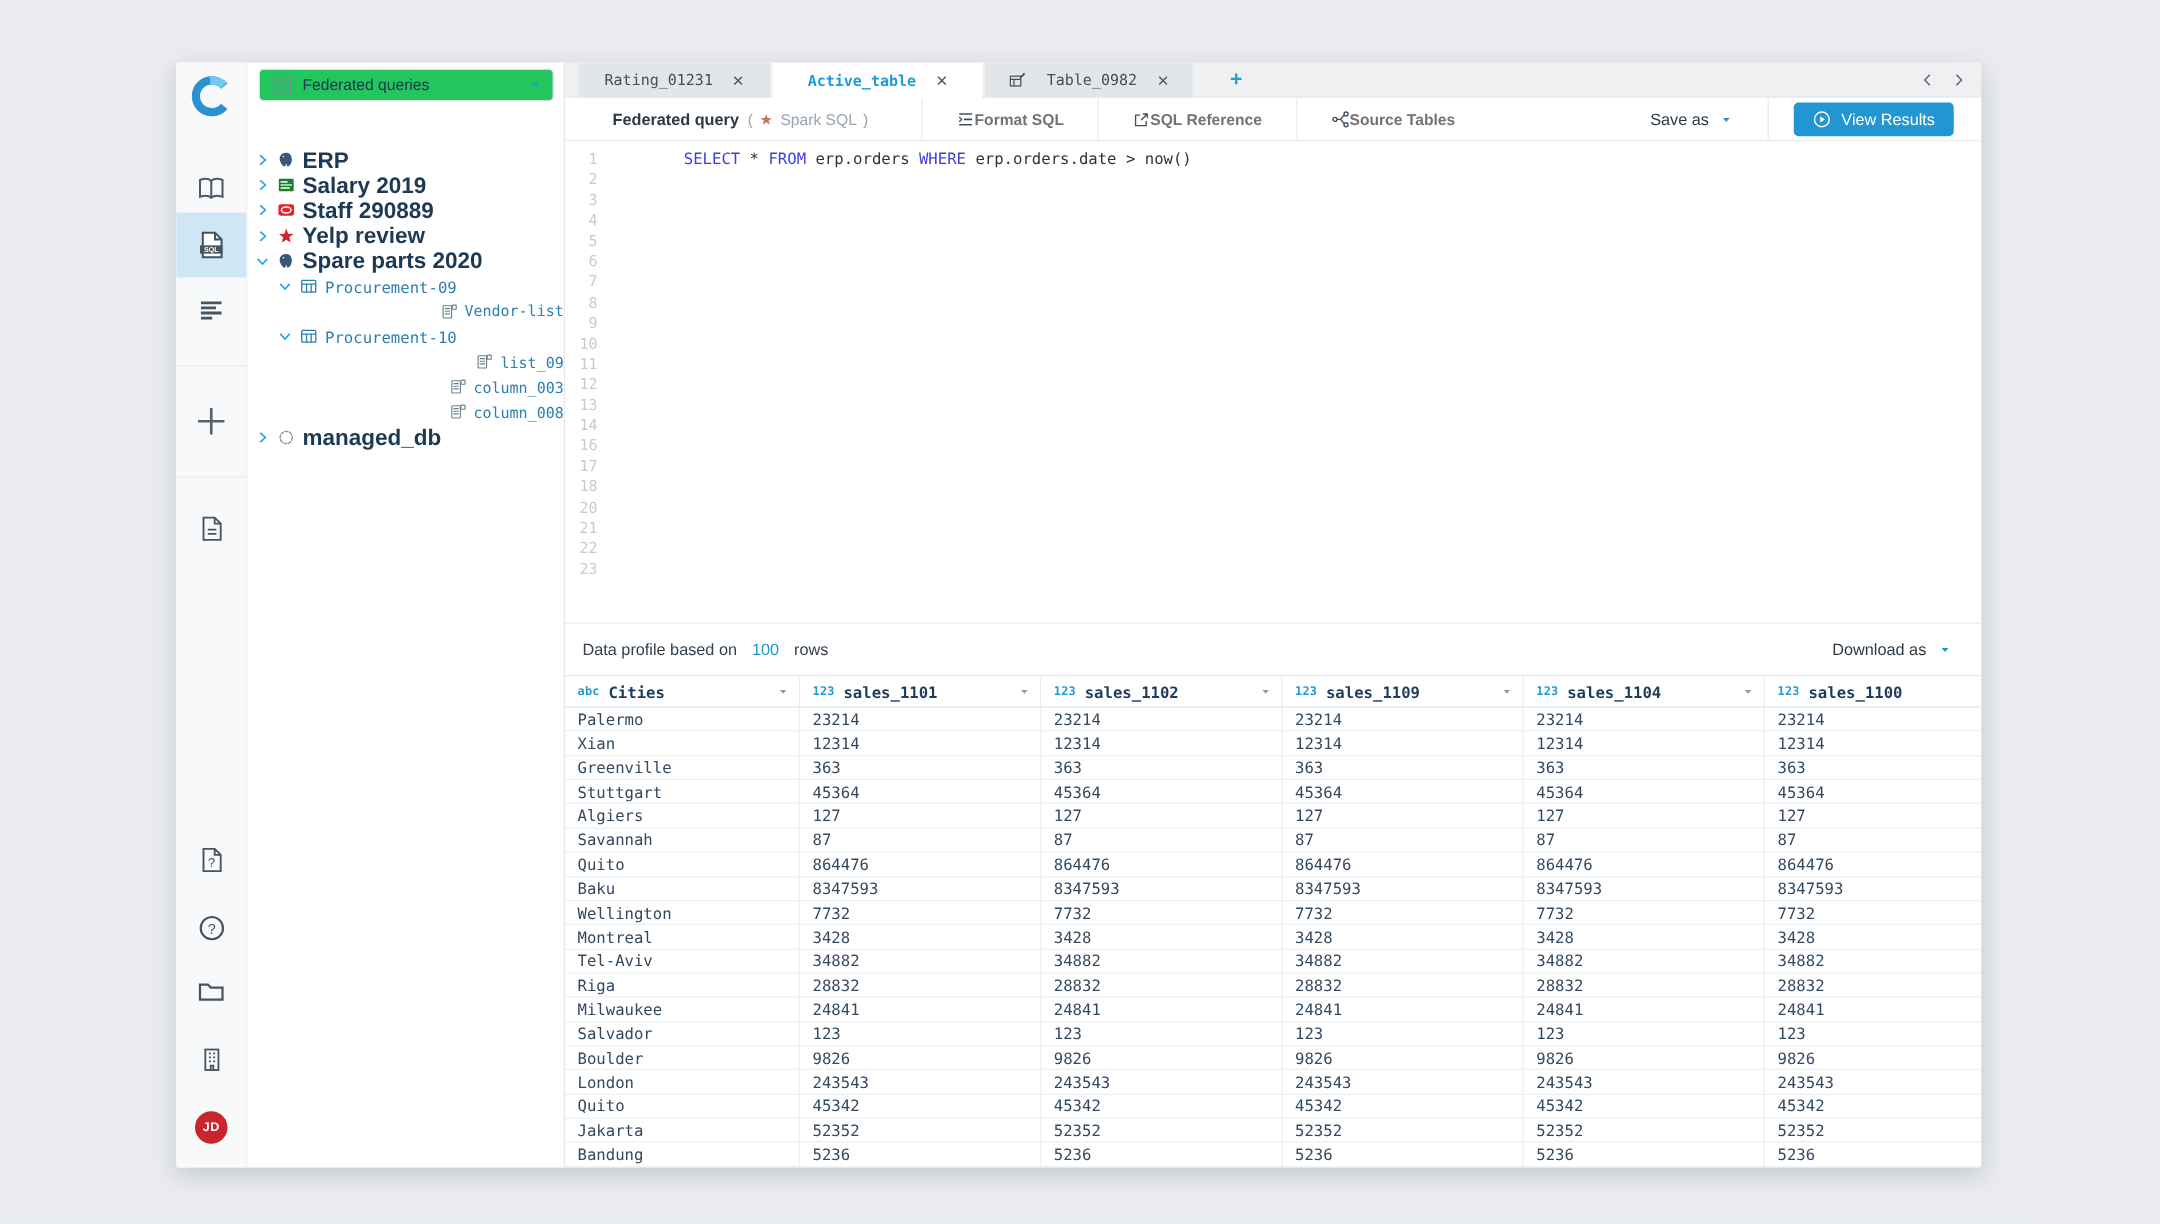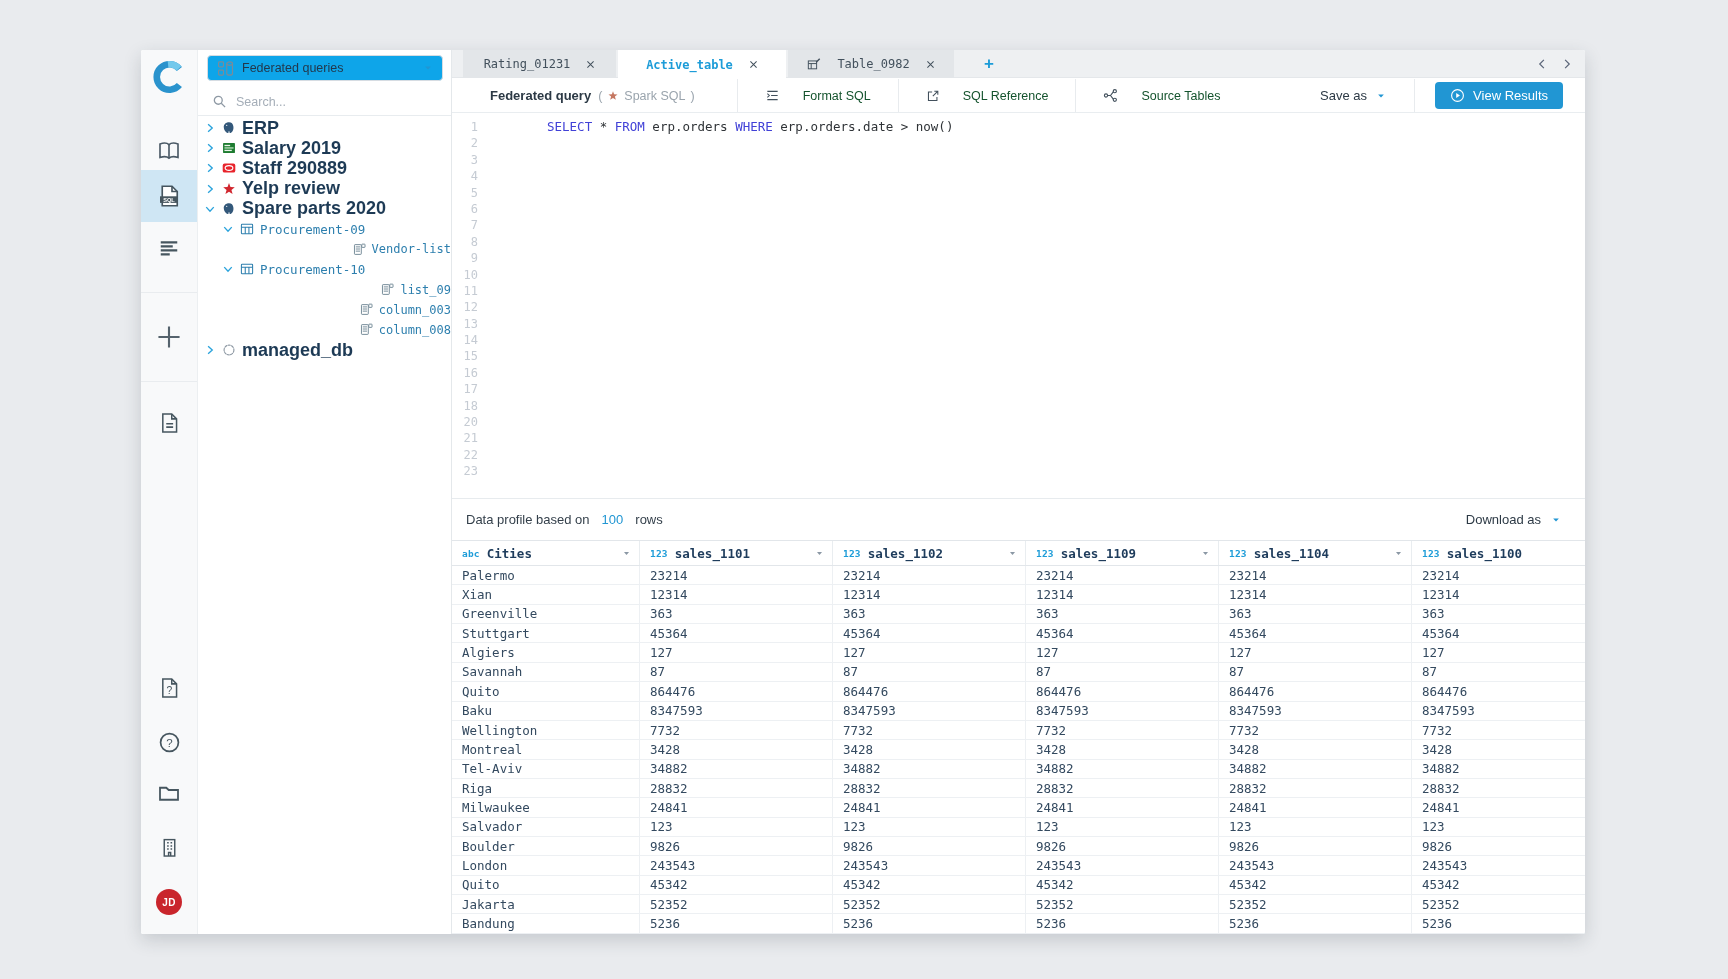--- a/index.html
+++ b/index.html
@@ -15,21 +15,21 @@
   .rail-ic { position:absolute; left:0; width:56px; height:30px; display:flex; align-items:center; justify-content:center; cursor:pointer; }
   .rail-active { position:absolute; left:0; top:120px; width:56px; height:52px; background:#cfe6f4; display:flex; align-items:center; justify-content:center; cursor:pointer; }
   .rail-plus { position:absolute; left:0; top:242px; width:56px; height:90px; border-top:1px solid #e9ecef; border-bottom:1px solid #e9ecef;
                display:flex; align-items:center; justify-content:center; cursor:pointer; }
   .avatar { position:absolute; left:15px; top:839px; width:26px; height:26px; border-radius:50%; background:#c9252c; color:#fff;
             font-size:10px; font-weight:700; display:flex; align-items:center; justify-content:center; letter-spacing:.3px; cursor:pointer; }
 
   
   .sidebar { position:absolute; left:57px; top:0; width:254px; height:100%; background:#fff; border-right:1px solid #e4e8eb; }
   .scope { position:absolute; left:9px; top:5px; width:236px; height:26px; border:1px solid #d6dce2; border-radius:4px;
-           display:flex; align-items:center; gap:8px; padding:0 9px; cursor:pointer; background:#0ea5e9; }
+           display:flex; align-items:center; gap:8px; padding:0 9px; cursor:pointer; background:#22c55e; }
   .scope-label { flex:1; font-size:12.5px; color:#22384c; }
   .searchrow { position:absolute; left:0; top:38px; width:100%; height:28px; border-bottom:1px solid #e8ecef;
                display:flex; align-items:center; gap:9px; padding-left:14px; }
   .searchrow input { border:none; outline:none; font-size:12.5px; color:#3a4a58; width:190px; background:transparent; }
   .searchrow input::placeholder { color:#a5aeb8; }
   .tree { position:absolute; left:0; top:68px; width:100%; }
   .tree-row { height:20.2px; display:flex; align-items:center; gap:6px; cursor:pointer; white-space:nowrap; }
   .tree-row.lvl0 { padding-left:6px; }
   .tree-row.lvl1 { padding-left:24px; }
   .tree-row.lvl2 { padding-left:60px;justify-content:flex-end; }
@@ -47,21 +47,21 @@
   .tab-plus span { color:#1d9cd8; font-size:17px; font-weight:700; line-height:0; }
   .tabnav { position:absolute; right:12px; top:0; height:28px; display:flex; gap:13px; align-items:center; }
   .tabnav .icon { cursor:pointer; }
 
   .toolbar { position:absolute; left:0; top:29px; width:100%; height:34px; background:#fff; border-bottom:1px solid #e9edf0;
              display:flex; align-items:center; padding-left:38px; z-index:1; }
   .tb-group1 { display:flex; align-items:center; gap:7px; height:100%; padding-right:42px; }
   .qtype { font-size:13px; font-weight:700; color:#2c3945; }
   .engine { color:#9aa4ad; font-size:12.5px; display:flex; align-items:center; gap:5px; }
   .tb-div { width:1px; height:100%; background:#e8ebee; flex:none; }
-  .tb-btn { display:flex; align-items:center; gap:23px; height:100%; padding:0 27px; font-size:12.5px; color:#14532d; cursor:pointer; }
+  .tb-btn { display:flex; align-items:center; gap:0; height:100%; padding:0 27px; font-size:12.5px; color:#737373; cursor:pointer;font-weight:bold; }
   .tb-spacer { flex:1; }
   .saveas { display:flex; align-items:center; gap:9px; font-size:13px; color:#2c3945; padding:0 28px; cursor:pointer; height:100%; }
   .viewres { margin:0 22px 0 20px; background:#2196d3; color:#fff; font-size:13px; border:none; border-radius:4px; height:27px;
              display:flex; align-items:center; gap:8px; padding:0 15px; cursor:pointer; }
 
   .editor { position:absolute; left:0; top:63px; width:100%; height:385px; background:#fff; padding-top:6px; overflow:hidden; cursor:text; }
   .eline { display:flex; height:16.4px; line-height:16.4px; font-family:"DejaVu Sans Mono",monospace; font-size:12px; }
   .eline .num { width:26px; text-align:right; color:#c5cbd3; flex:none; }
   .eline .code { margin-left:69px; color:#2f3337; font-size:12.5px; white-space:pre; }
   .kw { color:#4141d7; }
@@ -183,29 +183,20 @@
             <path d="M9.2 3.4c0-.9 1.2-1.6 2.7-1.6s2.7.7 2.7 1.6v9.2c0 .9-1.2 1.6-2.7 1.6s-2.7-.7-2.7-1.6Z"></path>
             <path d="M9.2 3.4c0 .9 1.2 1.6 2.7 1.6s2.7-.7 2.7-1.6"></path>
           </svg>
         </span>
       <span class="scope-label">Federated queries</span>
       <span class="icon">
           <svg width="10" height="10" viewBox="0 0 16 16">
             <path d="M3.5 5.5L8 10.5L12.5 5.5Z" fill="#2196d3"></path>
           </svg>
         </span>
-    </div>
-    <div class="searchrow">
-      <span class="icon">
-          <svg width="15" height="15" viewBox="0 0 16 16" fill="none" stroke="#8e99a4" stroke-width="1.4">
-            <circle cx="6.7" cy="6.7" r="4.2"></circle>
-            <path d="M9.9 9.9L14 14"></path>
-          </svg>
-        </span>
-      <input placeholder="Search..." style="">
     </div>
     <div class="tree" id="tree">
         <div class="tree-row lvl0">
           <span class="icon">
             <svg width="12" height="12" viewBox="0 0 16 16" fill="none" stroke="#2aa3dc" stroke-width="1.8">
               <path d="M5.5 3L11 8L5.5 13"></path>
             </svg>
           </span>
           <span class="icon">
             <svg width="14" height="14" viewBox="0 0 16 16">
@@ -528,24 +519,20 @@
         </div>
         <div class="eline">
           <span class="num">13</span>
           <span class="code"></span>
         </div>
         <div class="eline">
           <span class="num">14</span>
           <span class="code"></span>
         </div>
         <div class="eline">
-          <span class="num">15</span>
-          <span class="code"></span>
-        </div>
-        <div class="eline">
           <span class="num">16</span>
           <span class="code"></span>
         </div>
         <div class="eline">
           <span class="num">17</span>
           <span class="code"></span>
         </div>
         <div class="eline">
           <span class="num">18</span>
           <span class="code"></span>

